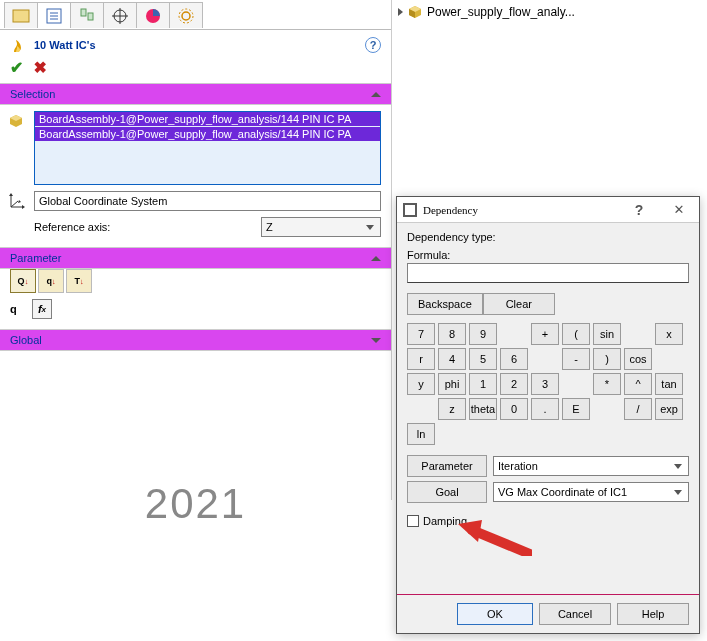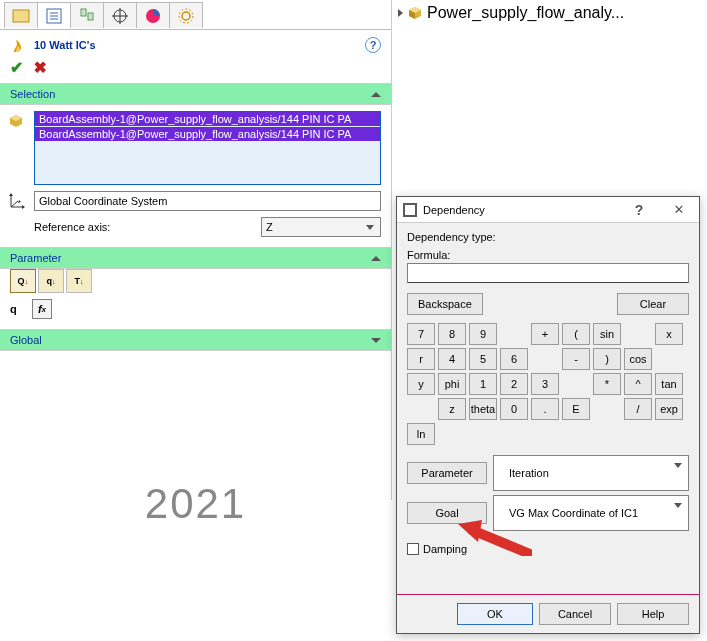--- a/index.html
+++ b/index.html
@@ -62,21 +62,21 @@
   }
   .check { color: #2a9020; font-size: 16px; font-weight: bold; }
   .xmark { color: #c02020; font-size: 16px; font-weight: bold; }
 
   .section-head {
     display: flex; align-items: center;
     padding: 4px 10px;
     border-top: 1px solid #ccc;
     border-bottom: 1px solid #ccc;
     color: #003399;
-    background: #86efac;
+    background: #d946ef;
   }
   .section-head.first { border-top: none; }
   .section-head .label { flex: 1; }
   .chev { width: 0; height: 0; border-left: 5px solid transparent;
     border-right: 5px solid transparent; }
   .chev.up { border-bottom: 5px solid #555; }
   .chev.down { border-top: 5px solid #555; }
 
   .section-body { padding: 6px 10px 10px 34px; position: relative; }
   .section-body .side-icon {
@@ -145,21 +145,21 @@
   .watermark {
     position:absolute; left:0; right:0; top:480px;
     text-align:center; font-size:42px; color:#888;
     font-family: Arial, sans-serif; letter-spacing: 2px;
     pointer-events:none;
   }
 
   
   .tree {
     position:absolute; left: 398px; top: 4px;
-    font-size: 16px; display:flex; align-items:center; gap:4px;
+    font-size: 12px; display:flex; align-items:center; gap:4px;
   }
   .tri { width:0;height:0;border-top:4px solid transparent;
     border-bottom:4px solid transparent;border-left:5px solid #555;}
 
   
   .dialog {
     position: absolute;
     left: 396px; top: 196px;
     width: 304px; height: 438px;
     border: 1px solid #555;
@@ -167,57 +167,57 @@
     box-shadow: 0 2px 10px rgba(0,0,0,.25);
     display:flex; flex-direction:column;
   }
   .titlebar {
     background: #fff; height: 26px;
     display:flex; align-items:center; padding: 0 0 0 6px;
     border-bottom: 1px solid #ccc;
   }
   .titlebar .ico { width:14px;height:14px; background:#5a5a5a; margin-right:6px; position:relative; }
   .titlebar .ico::after{content:"";position:absolute;left:2px;top:2px;width:10px;height:10px;background:#fff;}
-  .titlebar .ttl { flex:1; }
+  .titlebar .ttl { flex:1;font-family:Liberation Serif, serif; }
   .title-actions { display:flex; align-items:center; height:100%; }
   .title-actions .q, .title-actions .cx {
     width: 40px; height: 100%; display:flex;align-items:center;justify-content:center;
     color:#555; font-size:14px;
   }
   .title-actions .q { font-weight: bold; }
   .title-actions .cx { font-size: 13px; }
   .dlg-body { padding: 8px 10px; }
   .fld-lbl { margin-bottom: 2px; }
   .dlg-select { width:100%; }
   .formula-box {
     border:1px solid #808080; background:#fff; height:20px;
     border-bottom-color:#404040;
     padding:1px 4px;
   }
-  .row-right { display:flex; justify-content:space-between; gap:8px; margin:10px 0 8px 0; }
+  .row-right { display:flex; justify-content:flex-start; gap:0; margin:10px 0 8px 0; }
   .dbtn {
     height:22px; border:1px solid #9a9a9a; background:#e8e8e8;
     min-width:72px; padding:0 10px; font-size:11px;
     display:inline-flex;align-items:center;justify-content:center;
   }
   .dbtn.ok { border-color:#2b6fbf; background:#eaf1fb; min-width:76px; }
 
   .keypad { display:grid; grid-template-columns: repeat(9, 28px); gap:3px; margin-bottom:10px; }
   .keypad .kp {
     height:22px; border:1px solid #9a9a9a; background:#e8e8e8;
     display:flex;align-items:center;justify-content:center;
     font-size:11px;
   }
   .keypad .gap { border:none; background:transparent; }
 
   .row2 { display:flex; align-items:center; gap:6px; margin:4px 0; }
   .row2 .dbtn { min-width: 80px; }
   .row2 .sel2 {
-    flex:1; border:1px solid #808080; background:#fff; height:36px;
-    display:flex;align-items:center; padding:0 18px 0 15px; position:relative;
+    flex:1; border:1px solid #808080; background:#fff; height:20px;
+    display:flex;align-items:center; padding:0 18px 0 4px; position:relative;
   }
   .row2 .sel2::after{
     content:""; position:absolute; right:6px; top:7px;
     border-left:4px solid transparent;border-right:4px solid transparent;
     border-top:5px solid #555;
   }
   .damp { display:flex; align-items:center; gap:4px; margin:12px 0 4px 0; }
   .damp .cb { width:12px;height:12px;border:1px solid #555;background:#fff; }
   .dlg-footer {
     margin-top:auto; padding:8px 10px;

